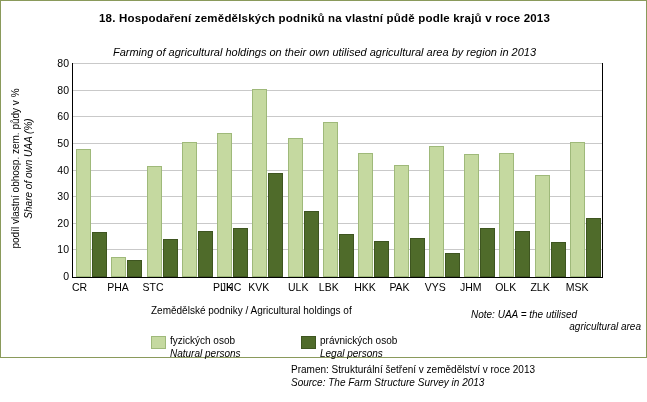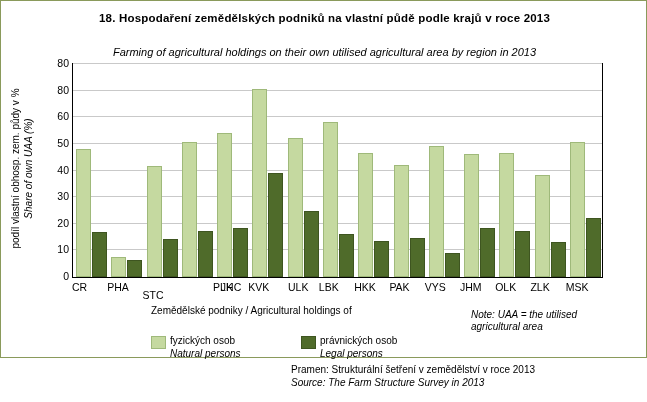--- a/index.html
+++ b/index.html
@@ -283,31 +283,31 @@
       <div class="legend-item" style="left:150px;">
         <span class="swatch legal"></span>
         <span class="lab-cs">právnických osob</span>
         <span class="lab-en">Legal persons</span>
       </div>
     </div>
   </div>
 
   <div id="note">
     <div>Note: UAA = the utilised</div>
-    <div style="text-align:left;">agricultural area</div>
+    <div style="text-align:right;">agricultural area</div>
   </div>
 
   <div id="source">
     <div class="src-cs">Pramen: Strukturální šetření v zemědělství  v roce  2013</div>
     <div class="src-en">Source: The Farm Structure Survey in 2013</div>
   </div>
 
 <div class="xtick" style="left: 71px; width: 35.2667px;">CR</div>
     <div class="xtick" style="left: 106.267px; width: 35.2667px;">PHA</div>
-    <div class="xtick" style="left: 141.533px; width: 35.2667px; margin-top: 8px;">STC</div>
+    <div class="xtick" style="left: 141.533px; width: 35.2667px;">STC</div>
     <div class="xtick" style="left: 176.8px; width: 35.2667px; margin-left: 43px;">JHC</div>
     <div class="xtick" style="left: 212.067px; width: 35.2667px;">PLK</div>
     <div class="xtick" style="left: 247.333px; width: 35.2667px;">KVK</div>
     <div class="xtick" style="left: 287px; width: 35.2667px;">ULK</div>
     <div class="xtick" style="left: 317.867px; width: 35.2667px;">LBK</div>
     <div class="xtick" style="left: 353.133px; width: 35.2667px;">HKK</div>
     <div class="xtick" style="left: 388.4px; width: 35.2667px;">PAK</div>
     <div class="xtick" style="left: 423.667px; width: 35.2667px;">VYS</div>
     <div class="xtick" style="left: 458.933px; width: 35.2667px;">JHM</div>
     <div class="xtick" style="left: 494.2px; width: 35.2667px;">OLK</div>

